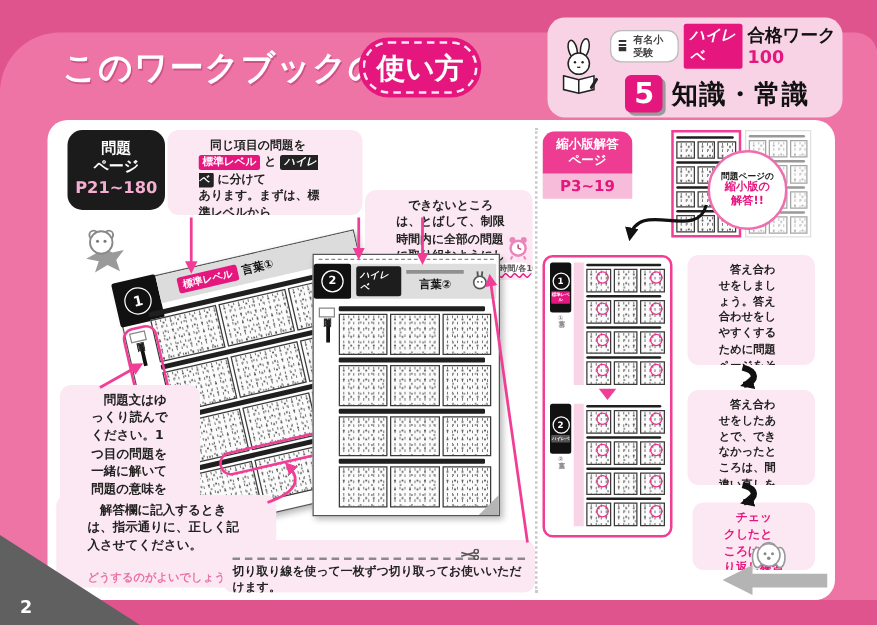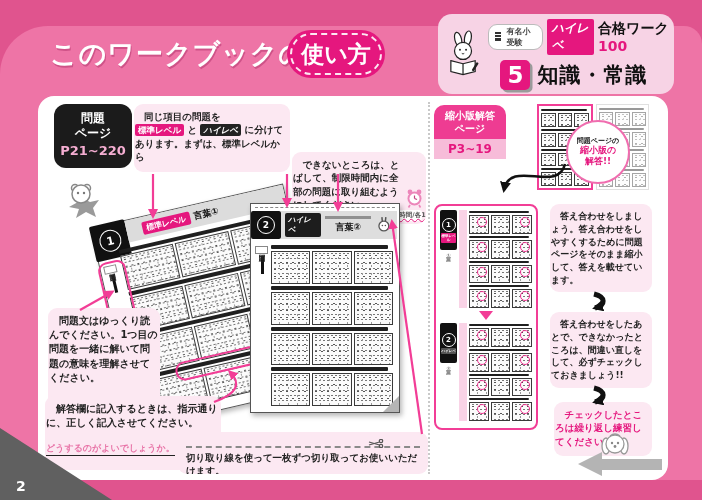--- a/index.html
+++ b/index.html
@@ -26,21 +26,21 @@
   .panel{position:absolute;left:38px;top:96px;width:630px;height:384px;background:#fff;border-radius:16px;z-index:2;}
   .divider{position:absolute;left:390px;top:6px;bottom:6px;width:0;border-left:2px dotted #c9c9c9;}
   
   .qbadge{position:absolute;left:16px;top:8px;width:78px;height:64px;background:#1b1b1b;border-radius:12px;color:#fff;text-align:center;padding-top:7px;box-sizing:border-box;font-weight:bold;}
   .qbadge .l{font-size:12px;line-height:1.25;}
   .qbadge .r{font-size:13px;color:#f5aed2;margin-top:2px;}
   .abadge{position:absolute;left:396px;top:9px;width:72px;height:64px;border-radius:10px;overflow:hidden;text-align:center;font-weight:bold;}
   .abadge .top{background:#ee3c92;color:#fff;font-size:10px;line-height:1.25;padding:5px 0 4px;}
   .abadge .bot{background:#f7bcd9;color:#e5177e;font-size:12px;padding:3px 0;}
   
-  .bub{position:absolute;background:#fce8f2;border-radius:9px;padding:6px 1px;font-weight:bold;color:#222;line-height:1.42;box-sizing:border-box;overflow:hidden;}
+  .bub{position:absolute;background:#fce8f2;border-radius:9px;padding:6px 25px;font-weight:bold;color:#222;line-height:1.42;box-sizing:border-box;overflow:hidden;}
   .bub1{left:96px;top:8px;width:156px;height:68px;font-size:9.5px;}
   .badge-std{background:#e5177e;color:#fff;font-size:8.5px;padding:1px 3px;border-radius:2px;}
   .badge-hi{background:#222;color:#fff;font-size:8.5px;font-style:italic;padding:1px 3px;border-radius:2px;}
   .bub2{left:254px;top:8px;width:134px;height:72px;font-size:9.5px;padding-right:20px;margin-top:48px;}
   .note{position:absolute;left:4px;right:4px;bottom:3px;background:rgba(255,255,255,.9);border-radius:3px;font-size:6.5px;color:#555;display:flex;gap:5px;padding:1px 3px;white-space:nowrap;}
   .note .wavy{text-decoration:underline wavy #e5177e;}
   .clock{position:absolute;right:3px;bottom:16px;}
   .bub3{left:10px;top:212px;width:112px;height:112px;font-size:10px;z-index:4;}
   .bub4{left:7px;top:300px;width:176px;height:74px;font-size:10px;z-index:4;}
   .sample{color:#e873a7;border-bottom:1.5px solid #222;font-size:9px;display:inline-block;margin-top:12px;}
@@ -156,21 +156,21 @@
         <span class="vol-title">知識・常識</span>
       </div>
     </div>
   </div>
 
   <div class="panel">
     <div class="divider"></div>
 
     <div class="qbadge">
       <div class="l"><span>問題</span><br><span>ページ</span></div>
-      <div class="r">P21~220</div>
+      <div class="r">P21~180</div>
     </div>
     <svg class="hamster" width="48" height="42" viewBox="0 0 48 42">
       <polygon points="24,18 32,22 41,20 35,28 38,37 28,32 18,38 21,29 11,27 20,22" fill="#9a9a9a"></polygon>
       <circle cx="17" cy="8" r="3.5" fill="#fff" stroke="#888" stroke-width="1.5"></circle>
       <circle cx="29" cy="8" r="3.5" fill="#fff" stroke="#888" stroke-width="1.5"></circle>
       <circle cx="23" cy="14" r="9" fill="#fff" stroke="#888" stroke-width="1.5"></circle>
       <circle cx="20" cy="13" r="1.2" fill="#777"></circle>
         <circle cx="26" cy="13" r="1.2" fill="#777"></circle>
     </svg>
 

